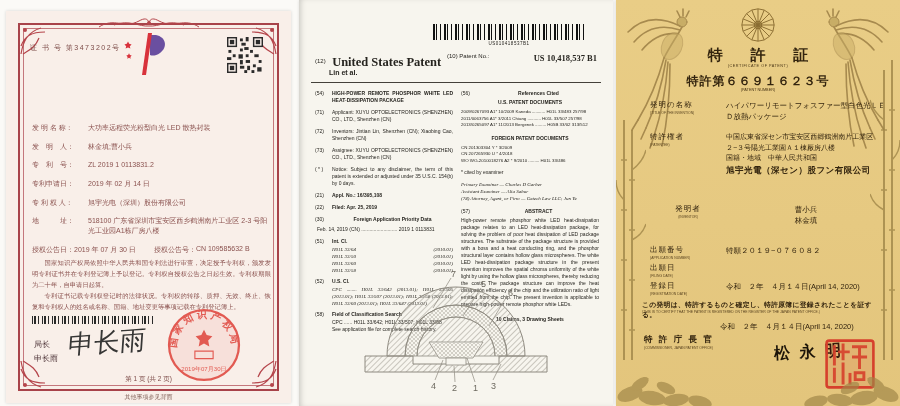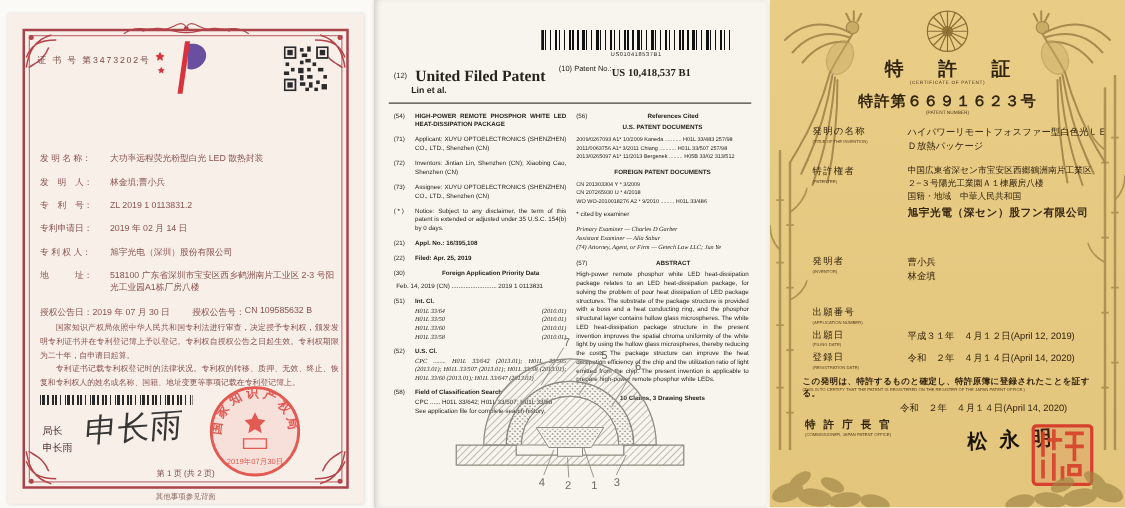--- a/index.html
+++ b/index.html
@@ -46,21 +46,21 @@
     box-shadow:inset 4px 0 6px -3px rgba(0,0,0,.22), 0 0 3px rgba(0,0,0,.12);
     color:#26241f; }
   .us-barcode-wrap { position:absolute; right:28px; top:24px; width:152px; text-align:center; }
   .us-barcode { height:16px; background:repeating-linear-gradient(90deg,#111 0 2px,transparent 2px 3px,#111 3px 4px,transparent 4px 7px,#111 7px 8px,transparent 8px 11px); }
   .us-barcode-label { font-size:4.5px; letter-spacing:.5px; margin-top:1px; }
   .us-head { position:absolute; left:16px; top:52px; }
   .us-head .t { font-family:"Liberation Serif", serif; font-size:12.5px; font-weight:bold; }
   .us-head .n { font-size:6px; vertical-align:3px; margin-right:2px; }
   .us-subhead { position:absolute; left:30px; top:69px; font-size:7px; font-weight:bold; }
   .us-right-head { position:absolute; right:16px; top:53px; width:150px; font-size:6px; }
-  .us-right-head .row { display:flex; margin-bottom:3px; }
+  .us-right-head .row { display:flex; justify-content:space-between; margin-bottom:3px; }
   .us-right-head .big { font-family:"Liberation Serif", serif; font-size:8.5px; font-weight:bold; }
   .us-rule { position:absolute; left:12px; right:12px; top:82px; border-top:1.2px solid #44413a; }
   .us-col { position:absolute; top:90px; font-size:5px; line-height:1.4; }
   #us-col-left  { left:16px;  width:138px; }
   #us-col-right { left:162px; width:138px; }
   .us-item { display:flex; gap:4px; margin-bottom:5px; }
   .us-num { flex:none; width:13px; }
   .us-body { flex:1; text-align:justify; }
   .us-bold { font-weight:bold; }
   .us-ital { font-family:"Liberation Serif", serif; font-style:italic; }
@@ -258,21 +258,21 @@
 </div>
 
 <div class="panel" id="us-panel">
   <div class="us-barcode-wrap">
     <div class="us-barcode"></div>
     <div class="us-barcode-label">US010418537B1</div>
   </div>
 
   <div class="us-head">
     <span class="n">(12)</span>
-    <span class="t">United Filed Patent</span>
+    <span class="t">United States Patent</span>
   </div>
   <div class="us-subhead">Lin et al.</div>
 
   <div class="us-right-head">
     <div class="row">
       <span>(10) Patent No.:</span>
       <span class="big">US 10,418,537 B1</span>
     </div>
   </div>
 
@@ -481,44 +481,44 @@
   </div>
 
   <div class="jp-row" style="top:100px;">
     <div class="jp-lab">
       <div class="l">発明の名称</div>
       <div class="s">(TITLE OF THE INVENTION)</div>
     </div>
     <div class="jp-val">ハイパワーリモートフォスファー型白色光ＬＥＤ放熱パッケージ</div>
   </div>
 
-  <div class="jp-row" style="top:204px;">
+  <div class="jp-row" style="top:204px;text-align:center;">
     <div class="jp-lab">
       <div class="l">発明者</div>
       <div class="s">(INVENTOR)</div>
     </div>
     <div class="jp-val">
       <div>曹小兵</div>
       <div>林金填</div>
     </div>
   </div>
 
   <div class="jp-row" style="top:245px;">
     <div class="jp-lab">
       <div class="l">出願番号</div>
       <div class="s">(APPLICATION NUMBER)</div>
     </div>
+    <div class="jp-val">特願２０１９−０７６０８２</div>
   </div>
 
   <div class="jp-row" style="top:263px;">
     <div class="jp-lab">
       <div class="l">出願日</div>
       <div class="s">(FILING DATE)</div>
     </div>
-    <div class="jp-val">平成３１年　４月１２日(April 12, 2019)</div>
   </div>
 
   <div class="jp-row" style="top:281px;">
     <div class="jp-lab">
       <div class="l">登録日</div>
       <div class="s">(REGISTRATION DATE)</div>
     </div>
     <div class="jp-val">令和　２年　４月１４日(April 14, 2020)</div>
   </div>
 

